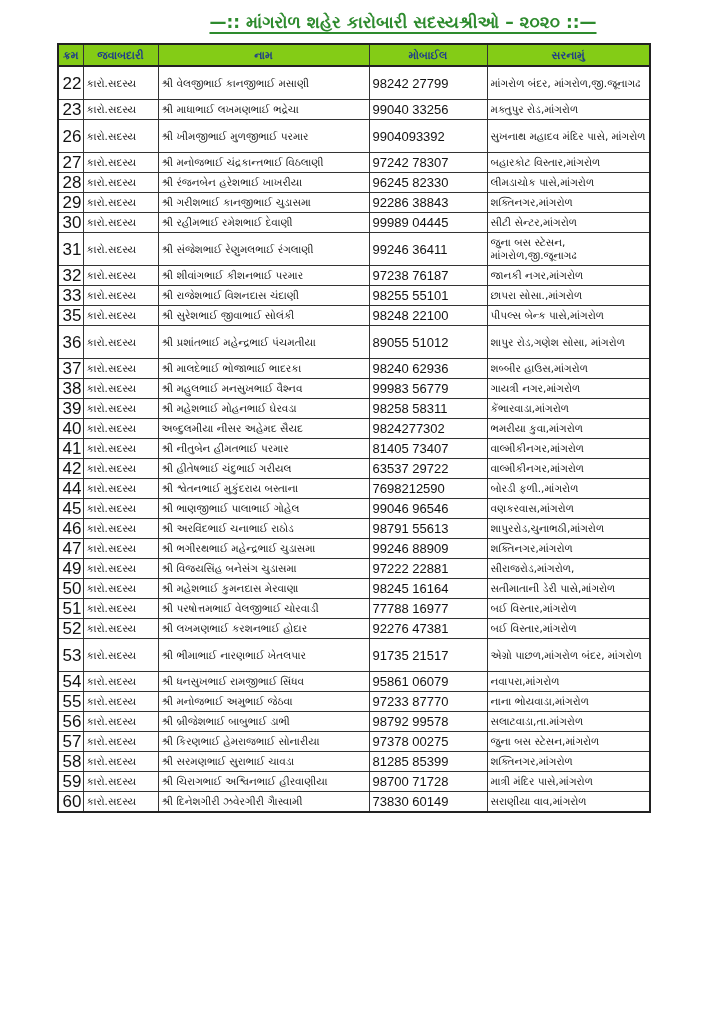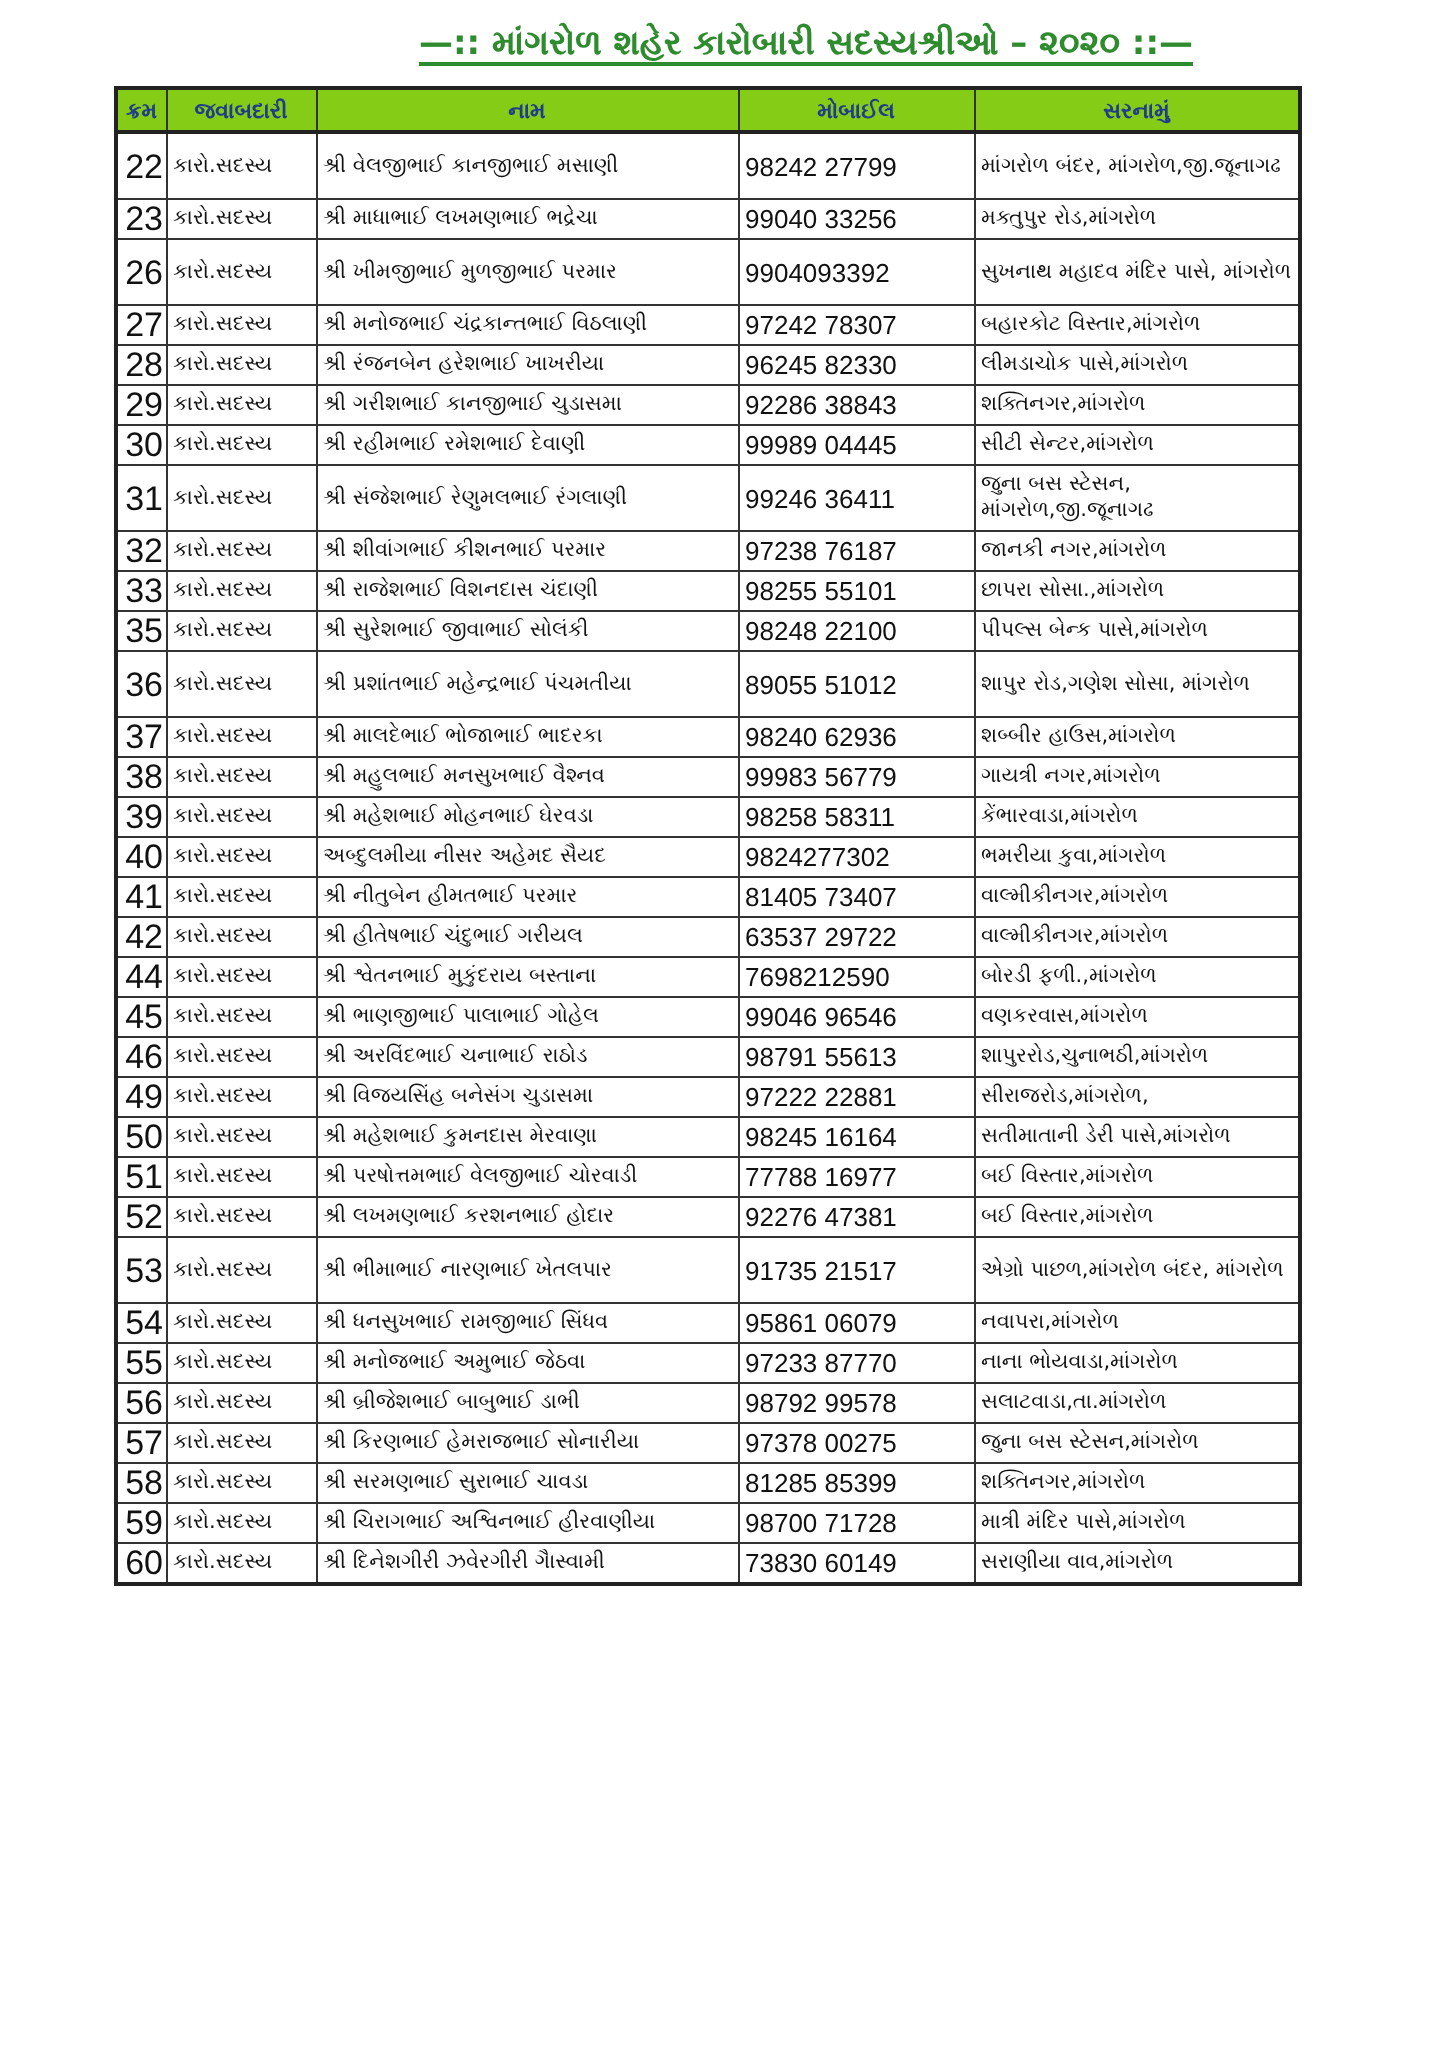--- a/index.html
+++ b/index.html
@@ -190,20 +190,27 @@
         <td class="addr">વણકરવાસ,માંગરોળ</td>
       </tr>
       <tr>
         <td class="num">46</td>
         <td>કારો.સદસ્ય</td>
         <td>શ્રી અરવિંદભાઈ ચનાભાઈ રાઠોડ</td>
         <td class="mob">98791 55613</td>
         <td class="addr">શાપુરરોડ,ચુનાભઠી,માંગરોળ</td>
       </tr>
       <tr>
+        <td class="num">47</td>
+        <td>કારો.સદસ્ય</td>
+        <td>શ્રી ભગીરથભાઈ મહેન્દ્રભાઈ ચુડાસમા</td>
+        <td class="mob">99246 88909</td>
+        <td class="addr">શક્તિનગર,માંગરોળ</td>
+      </tr>
+      <tr>
         <td class="num">49</td>
         <td>કારો.સદસ્ય</td>
         <td>શ્રી વિજયસિંહ બનેસંગ ચુડાસમા</td>
         <td class="mob">97222 22881</td>
         <td class="addr">સીરાજરોડ,માંગરોળ,</td>
       </tr>
       <tr>
         <td class="num">50</td>
         <td>કારો.સદસ્ય</td>
         <td>શ્રી મહેશભાઈ કુમનદાસ મેરવાણા</td>

